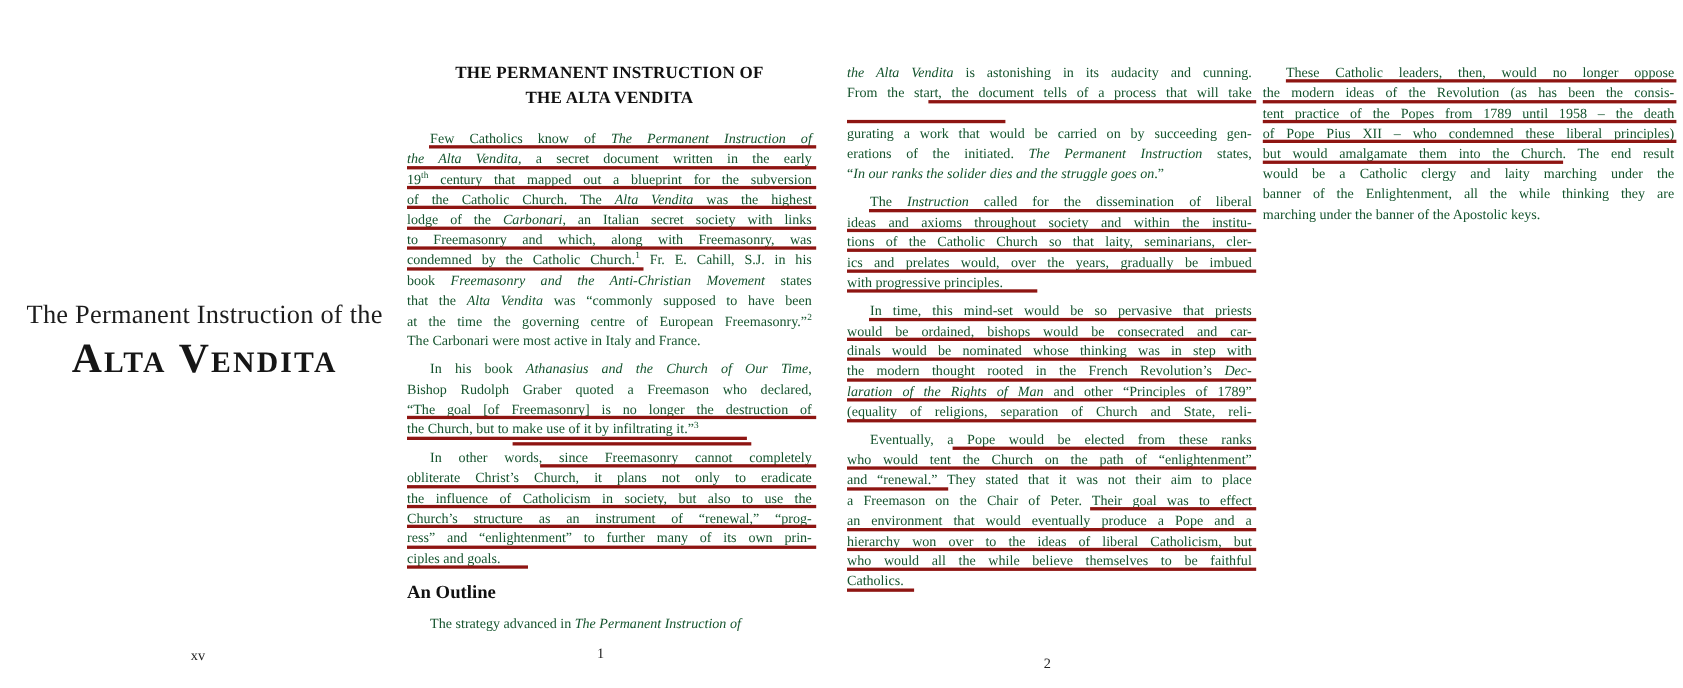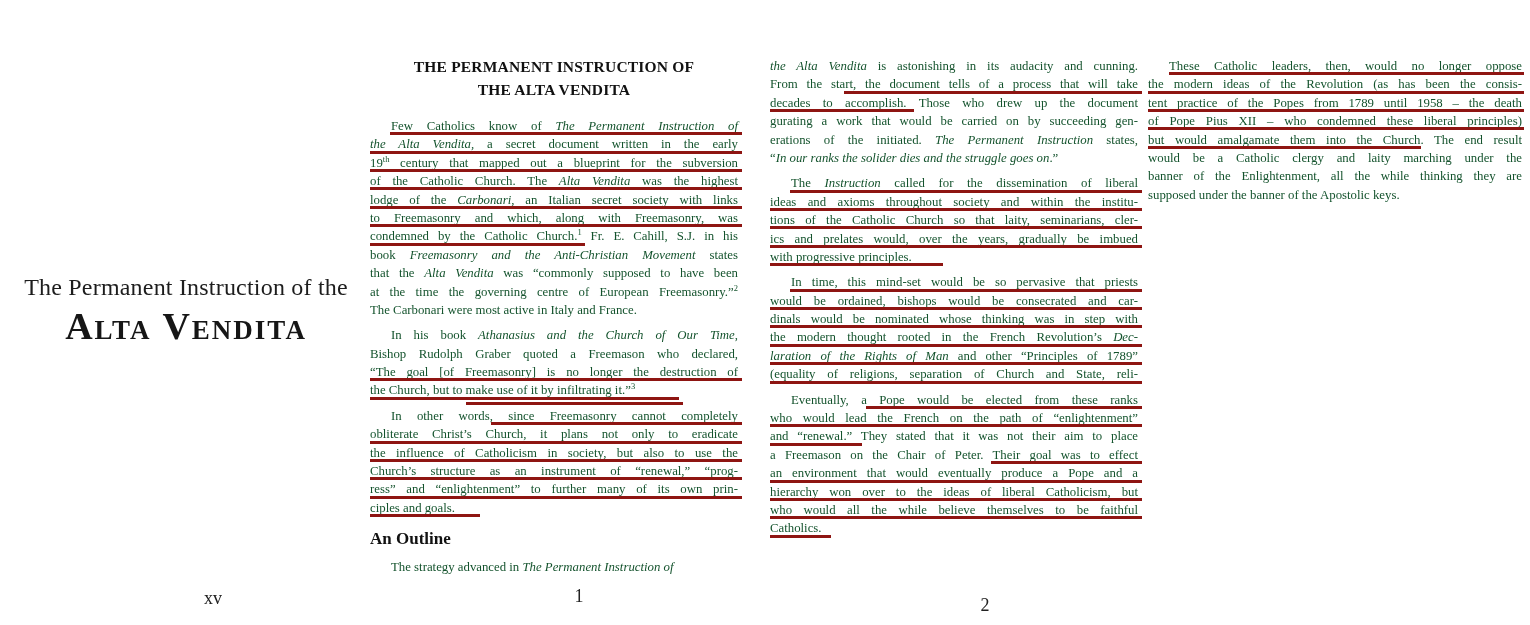--- a/index.html
+++ b/index.html
@@ -5,21 +5,21 @@
   html,body{margin:0;padding:0;background:#ffffff;}
   #canvas{
     position:relative;width:1530px;height:625px;background:#ffffff;overflow:hidden;
     font-family:"Liberation Serif","DejaVu Serif",serif;color:#1b1b1b;
   }
   
   .titlepage{position:absolute;left:18px;top:272px;width:336px;text-align:center;}
   .tp-line1{font-size:24px;letter-spacing:.2px;color:#1d1d1d;line-height:30px;}
   .tp-line2{font-size:38px;font-variant:small-caps;font-weight:600;letter-spacing:2px;color:#161616;line-height:44px;margin-top:2px;}
   
-  .pagenum{position:absolute;font-size:18px;color:#222;margin-left:33px;}
+  .pagenum{position:absolute;font-size:13px;color:#222;}
   
   .col{position:absolute;top:56px;}
   .heading{font-weight:bold;font-size:15.5px;line-height:22.5px;text-align:center;letter-spacing:.2px;margin-bottom:16px;color:#111;}
   .para{margin:0;}
   .para + .para{margin-top:7px;}
   .subheading{font-weight:bold;font-size:17px;line-height:20px;margin:12px 0 9px 0;color:#111;}
   .line{
     position:relative;height:18.4px;line-height:18.4px;font-size:12.8px;
     text-align:justify;text-align-last:justify;color:#14532d;
   }
@@ -77,21 +77,21 @@
       <div class="para">
         <div class="line ind last"><span class="lt"><span>The strategy advanced in </span><i>The Permanent Instruction of</i></span></div>
       </div>
     </div>
   <div class="pagenum" style="left:536px;top:586px;width:20px;text-align:center;">1</div>
 
   <div class="col" style="left:770px;top:57px;width:368px;">
       <div class="para">
         <div class="line"><span class="lt"><i>the Alta Vendita</i><span> is astonishing in its audacity and cunning.</span></span></div>
         <div class="line"><span class="lt"><span>From the start, the document tells of a process that will take</span></span><div class="u" style="left: 20%; width: 81%;"></div></div>
-        <div class="line"><span class="lt"><span>decades to accomplish. Those who drew up the document</span></span><div class="u" style="left: 0%; width: 39%;"></div></div>
+        <div class="line"><div class="u" style="left: 0%; width: 39%;"></div></div>
         <div class="line"><span class="lt"><span>gurating a work that would be carried on by succeeding gen-</span></span></div>
         <div class="line"><span class="lt"><span>erations of the initiated. </span><i>The Permanent Instruction</i><span> states,</span></span></div>
         <div class="line last"><span class="lt"><span>“</span><i>In our ranks the solider dies and the struggle goes on</i><span>.”</span></span></div>
       </div>
       <div class="para">
         <div class="line ind"><span class="lt"><span>The </span><i>Instruction</i><span> called for the dissemination of liberal</span></span><div class="u" style="left: 5.5%; width: 95.5%;"></div></div>
         <div class="line"><span class="lt"><span>ideas and axioms throughout society and within the institu-</span></span><div class="u" style="left: 0%; width: 101%;"></div></div>
         <div class="line"><span class="lt"><span>tions of the Catholic Church so that laity, seminarians, cler-</span></span><div class="u" style="left: 0%; width: 101%;"></div></div>
         <div class="line"><span class="lt"><span>ics and prelates would, over the years, gradually be imbued</span></span><div class="u" style="left: 0%; width: 101%;"></div></div>
         <div class="line last"><span class="lt"><span>with progressive principles.</span></span><div class="u" style="left: 0%; width: 47%;"></div></div>
@@ -99,37 +99,37 @@
       <div class="para">
         <div class="line ind"><span class="lt"><span>In time, this mind-set would be so pervasive that priests</span></span><div class="u" style="left: 5.5%; width: 95.5%;"></div></div>
         <div class="line"><span class="lt"><span>would be ordained, bishops would be consecrated and car-</span></span><div class="u" style="left: 0%; width: 101%;"></div></div>
         <div class="line"><span class="lt"><span>dinals would be nominated whose thinking was in step with</span></span><div class="u" style="left: 0%; width: 101%;"></div></div>
         <div class="line"><span class="lt"><span>the modern thought rooted in the French Revolution’s </span><i>Dec-</i></span><div class="u" style="left: 0%; width: 101%;"></div></div>
         <div class="line"><span class="lt"><i>laration of the Rights of Man</i><span> and other “Principles of 1789”</span></span><div class="u" style="left: 0%; width: 101%;"></div></div>
         <div class="line"><span class="lt"><span>(equality of religions, separation of Church and State, reli-</span></span><div class="u" style="left: 0%; width: 101%;"></div></div>
       </div>
       <div class="para">
         <div class="line ind"><span class="lt"><span>Eventually, a Pope would be elected from these ranks</span></span><div class="u" style="left: 26%; width: 75%;"></div></div>
-        <div class="line"><span class="lt"><span>who would lead the French on the path of “enlightenment”</span></span><div class="u" style="left: 0%; width: 101%;"></div></div>
+        <div class="line"><span class="lt"><span>who would tent the Church on the path of “enlightenment”</span></span><div class="u" style="left: 0%; width: 101%;"></div></div>
         <div class="line"><span class="lt"><span>and “renewal.” They stated that it was not their aim to place</span></span><div class="u" style="left: 0%; width: 25%;"></div></div>
         <div class="line"><span class="lt"><span>a Freemason on the Chair of Peter. Their goal was to effect</span></span><div class="u" style="left: 60%; width: 41%;"></div></div>
         <div class="line"><span class="lt"><span>an environment that would eventually produce a Pope and a</span></span><div class="u" style="left: 0%; width: 101%;"></div></div>
         <div class="line"><span class="lt"><span>hierarchy won over to the ideas of liberal Catholicism, but</span></span><div class="u" style="left: 0%; width: 101%;"></div></div>
         <div class="line"><span class="lt"><span>who would all the while believe themselves to be faithful</span></span><div class="u" style="left: 0%; width: 101%;"></div></div>
         <div class="line last"><span class="lt"><span>Catholics.</span></span><div class="u" style="left: 0%; width: 16.5%;"></div></div>
       </div>
     </div>
   <div class="pagenum" style="left:942px;top:595px;width:20px;text-align:center;">2</div>
 
   <div class="col" style="left:1148px;top:57px;width:374px;">
       <div class="para">
         <div class="line ind"><span class="lt"><span>These Catholic leaders, then, would no longer oppose</span></span><div class="u" style="left: 5.5%; width: 95%;"></div></div>
         <div class="line"><span class="lt"><span>the modern ideas of the Revolution (as has been the consis-</span></span><div class="u" style="left: 0%; width: 100.5%;"></div></div>
         <div class="line"><span class="lt"><span>tent practice of the Popes from 1789 until 1958 – the death</span></span><div class="u" style="left: 0%; width: 100.5%;"></div></div>
         <div class="line"><span class="lt"><span>of Pope Pius XII – who condemned these liberal principles)</span></span><div class="u" style="left: 0%; width: 100.5%;"></div></div>
         <div class="line"><span class="lt"><span>but would amalgamate them into the Church. The end result</span></span><div class="u" style="left: 0%; width: 73%;"></div></div>
         <div class="line"><span class="lt"><span>would be a Catholic clergy and laity marching under the</span></span></div>
         <div class="line"><span class="lt"><span>banner of the Enlightenment, all the while thinking they are</span></span></div>
-        <div class="line last"><span class="lt"><span>supposed under the banner of the Apostolic keys.</span></span></div>
+        <div class="line last"><span class="lt"><span>marching under the banner of the Apostolic keys.</span></span></div>
       </div>
     </div>
 
 </div>
 
 </body></html>

